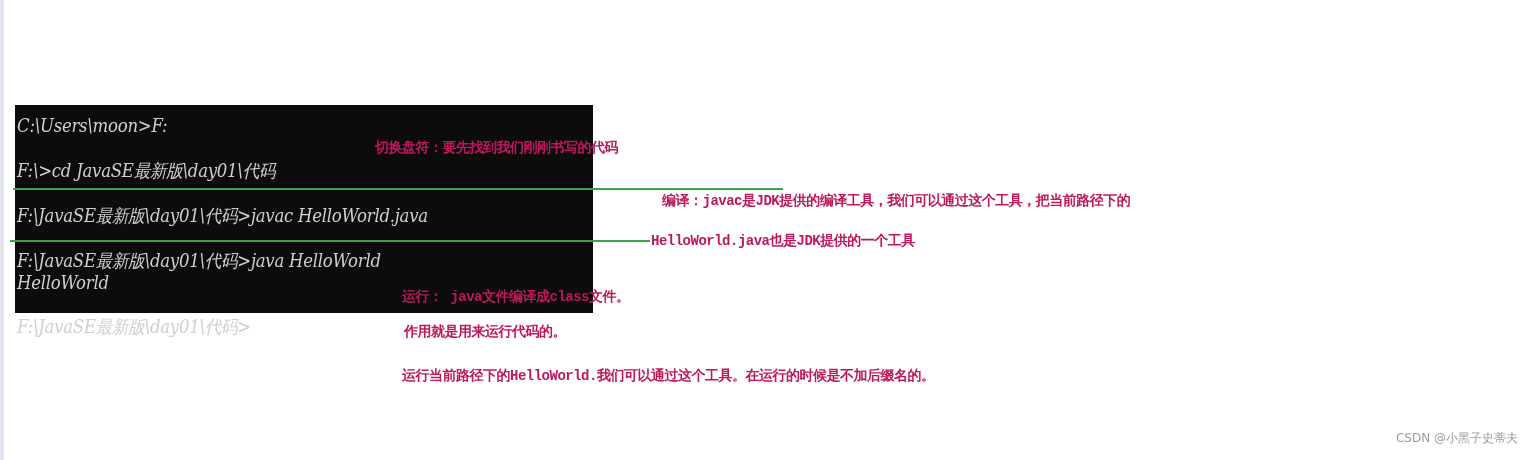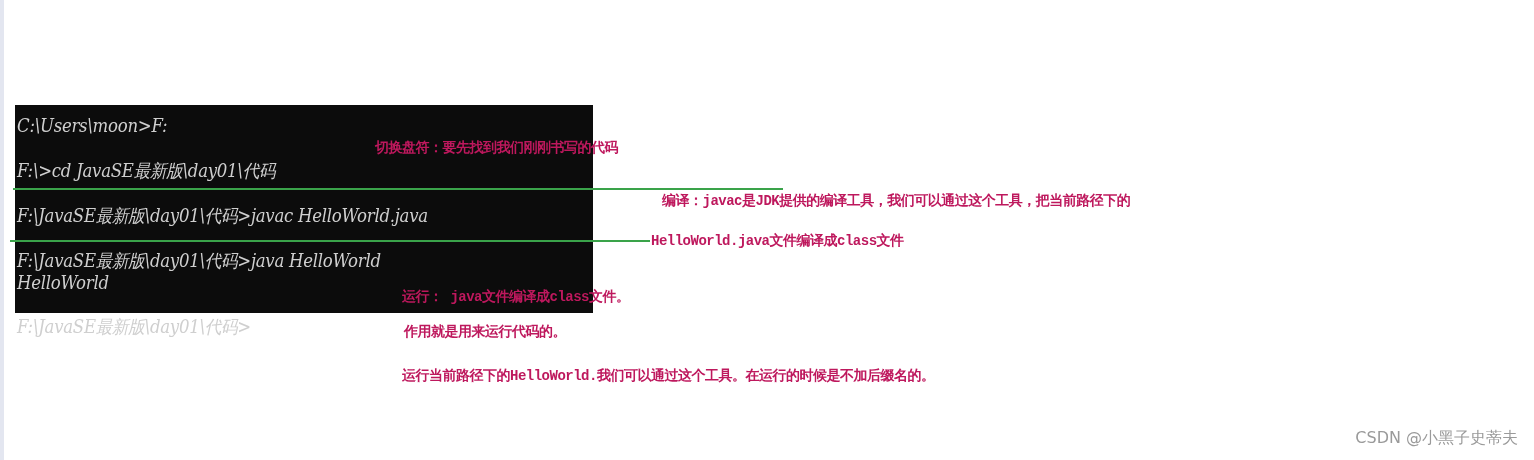--- a/index.html
+++ b/index.html
@@ -58,21 +58,21 @@
       line-height: 24px;
       white-space: nowrap;
       letter-spacing: -0.5px;
     }
     .watermark {
       position: absolute;
       right: 16px;
       top: 428px;
       color: #9a9a9a;
       font-family: "DejaVu Sans", "Liberation Sans", sans-serif;
-      font-size: 16px;
+      font-size: 12px;
       line-height: 20px;
       white-space: nowrap;
     }
   </style>
 </head>
 <body>
 
 <div class="left-strip"></div>
 
 <div class="terminal">
@@ -83,19 +83,19 @@
   <div class="term-line" style="top:167px;">HelloWorld</div>
   <div class="term-line" style="top:211px;">F:\JavaSE最新版\day01\代码&gt;</div>
 </div>
 
 <div class="green-line" style="left:13px; top:188px; width:770px;"></div>
 <div class="green-line" style="left:10px; top:240px; width:640px;"></div>
 
 <div class="note" style="left:375px; top:136px;">切换盘符：要先找到我们刚刚书写的代码</div>
 
 <div class="note" style="left:646px; top:189px;margin-left:16px;">编译：javac是JDK提供的编译工具，我们可以通过这个工具，把当前路径下的</div>
-<div class="note" style="left:651px; top:229px;">HelloWorld.java文件编译成class文件</div>
+<div class="note" style="left:651px; top:229px;">HelloWorld.java也是JDK提供的一个工具</div>
 
 <div class="note" style="left:402px; top:285px;">运行：  java文件编译成class文件。</div>
 <div class="note" style="left:404px; top:320px;text-align:right;">作用就是用来运行代码的。</div>
 <div class="note" style="left:402px; top:364px;">运行当前路径下的HelloWorld.我们可以通过这个工具。在运行的时候是不加后缀名的。</div>
 
 <div class="watermark">CSDN @小黑子史蒂夫</div>
 
 </body></html>

